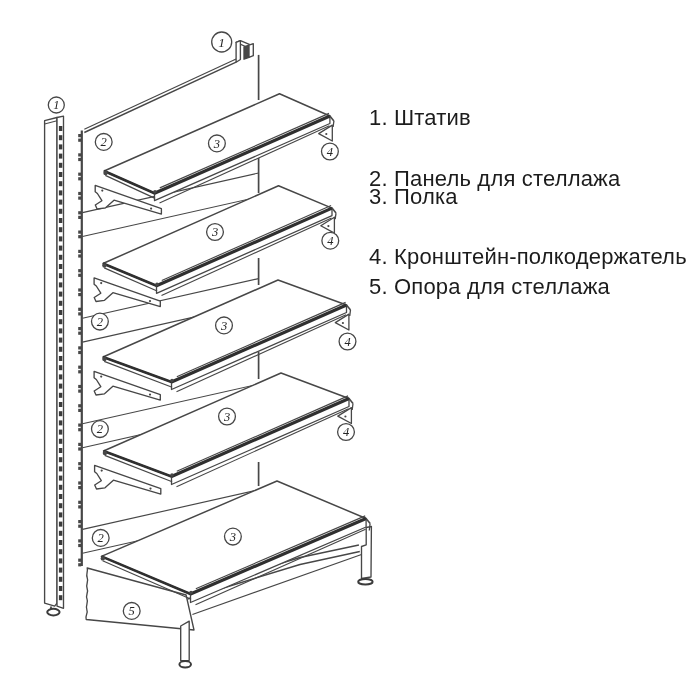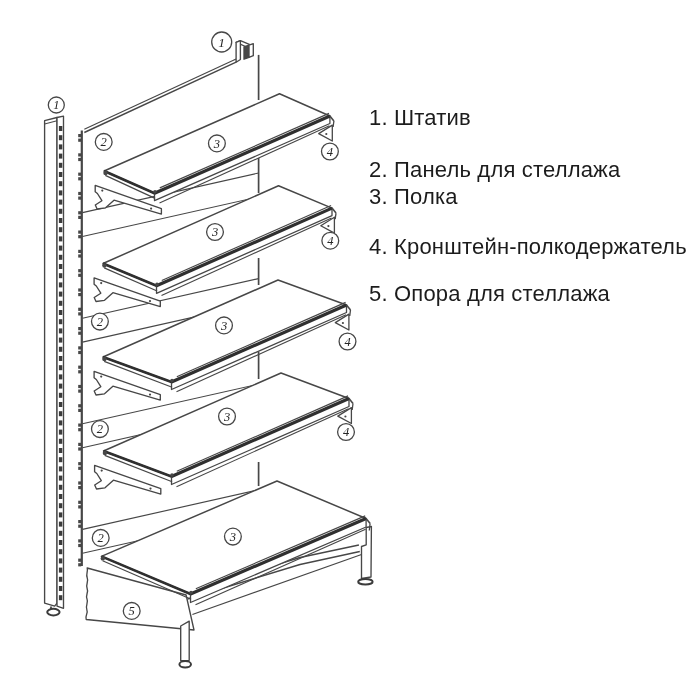--- a/index.html
+++ b/index.html
@@ -241,16 +241,16 @@
 <text x="330.3" y="244.9" font-family="Liberation Serif" font-style="italic" font-size="12.5" fill="#262626" text-anchor="middle">4</text>
 <circle cx="347.5" cy="341.5" r="8.4" fill="white" stroke="#474747" stroke-width="1.3"></circle>
 <text x="347.5" y="345.7" font-family="Liberation Serif" font-style="italic" font-size="12.5" fill="#262626" text-anchor="middle">4</text>
 <circle cx="346.0" cy="432.0" r="8.4" fill="white" stroke="#474747" stroke-width="1.3"></circle>
 <text x="346.0" y="436.2" font-family="Liberation Serif" font-style="italic" font-size="12.5" fill="#262626" text-anchor="middle">4</text>
 <circle cx="131.7" cy="610.9" r="8.4" fill="white" stroke="#474747" stroke-width="1.3"></circle>
 <text x="131.7" y="615.1" font-family="Liberation Serif" font-style="italic" font-size="12.5" fill="#262626" text-anchor="middle">5</text>
 </svg>
 <div class="legend">
 <div style="top:105px">1.&nbsp;Штатив</div>
-<div style="top:157px">2.&nbsp;Панель для стеллажа</div>
+<div style="top:166px">2.&nbsp;Панель для стеллажа</div>
 <div style="top:184px">3.&nbsp;Полка</div>
-<div style="top:234px">4.&nbsp;Кронштейн-полкодержатель</div>
-<div style="top:281px">5.&nbsp;Опора для стеллажа</div>
+<div style="top:244px">4.&nbsp;Кронштейн-полкодержатель</div>
+<div style="top:274px">5.&nbsp;Опора для стеллажа</div>
 </div>
 </body></html>

